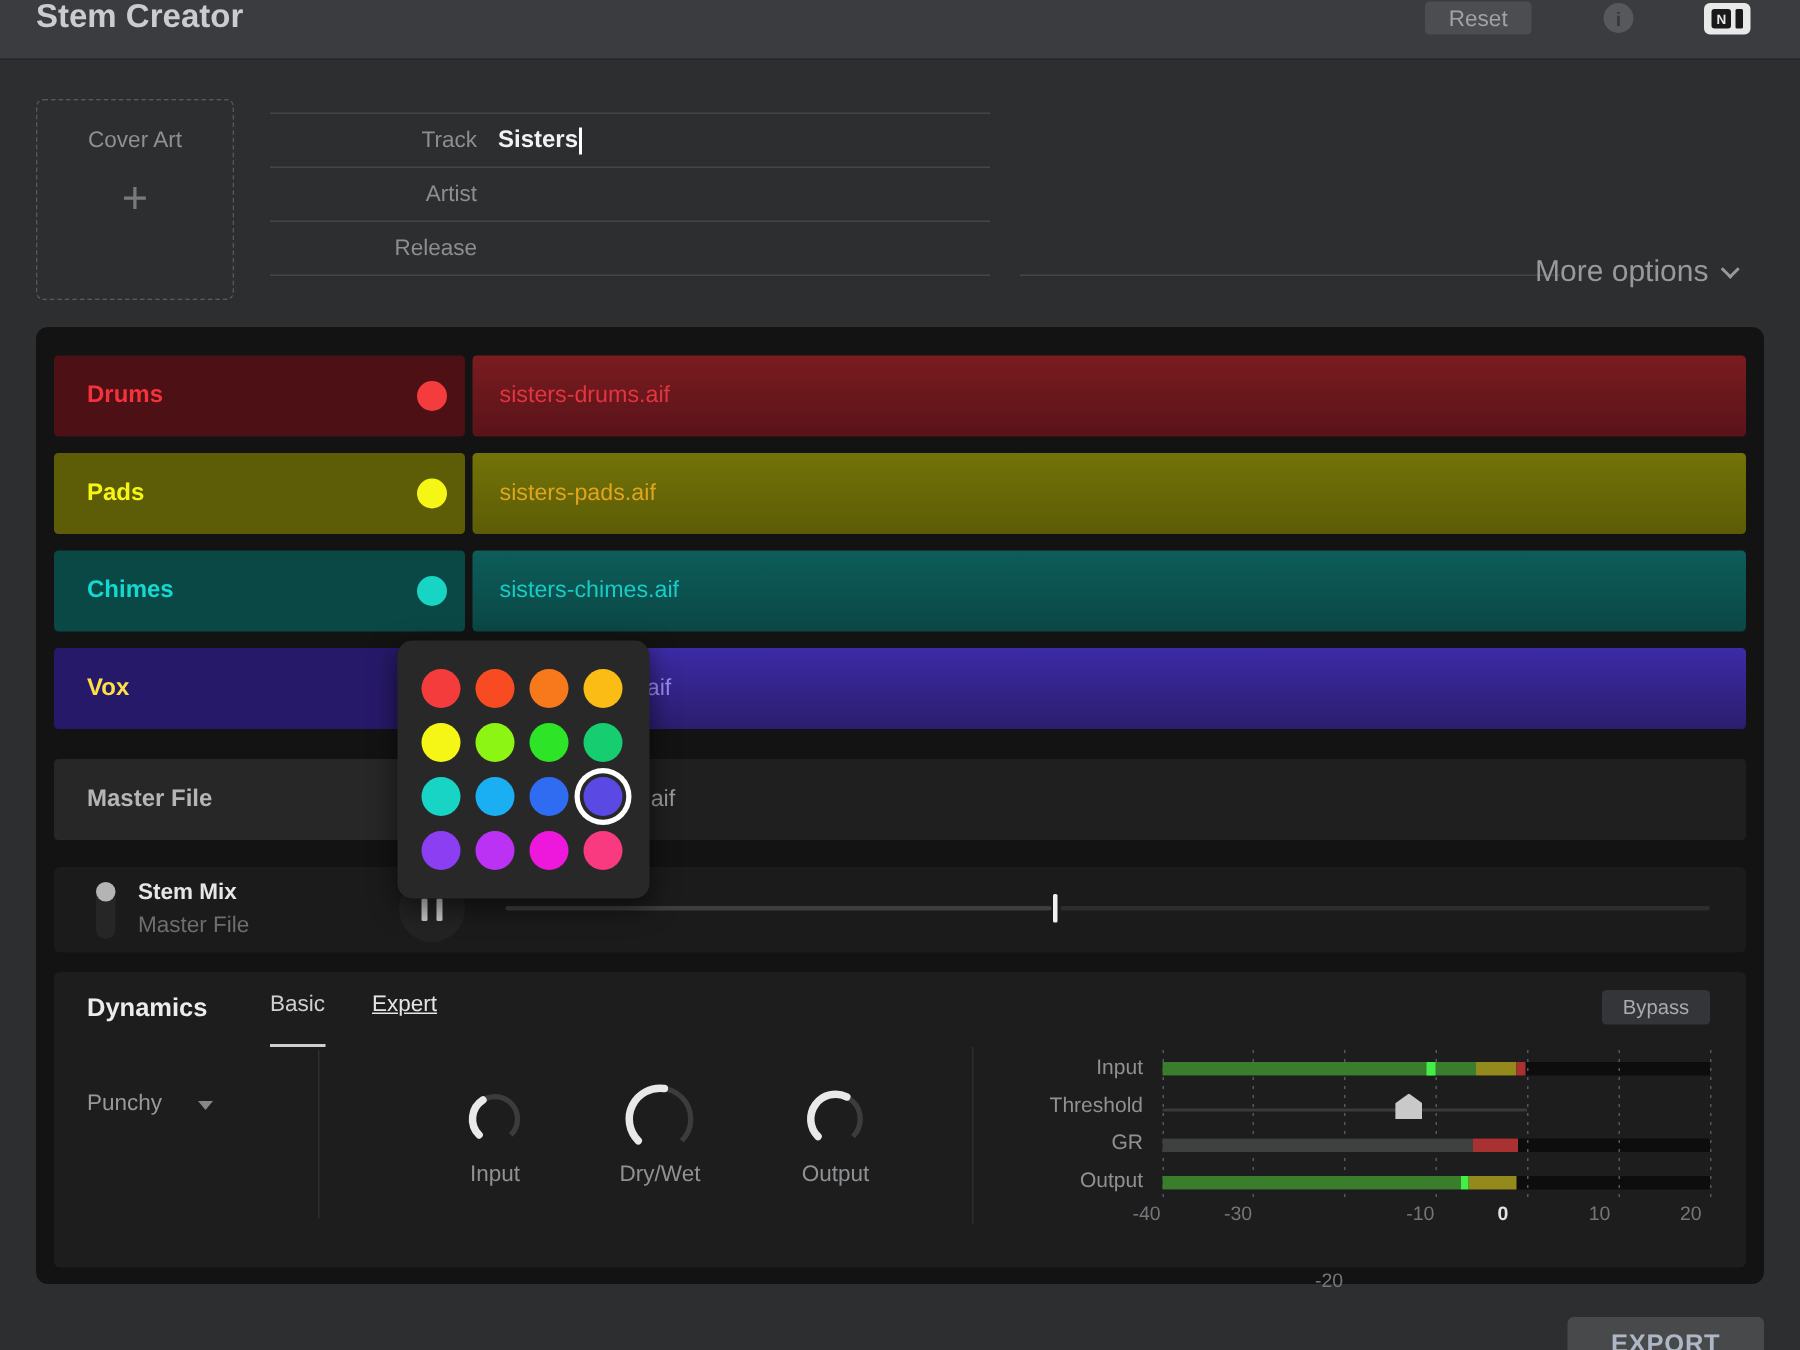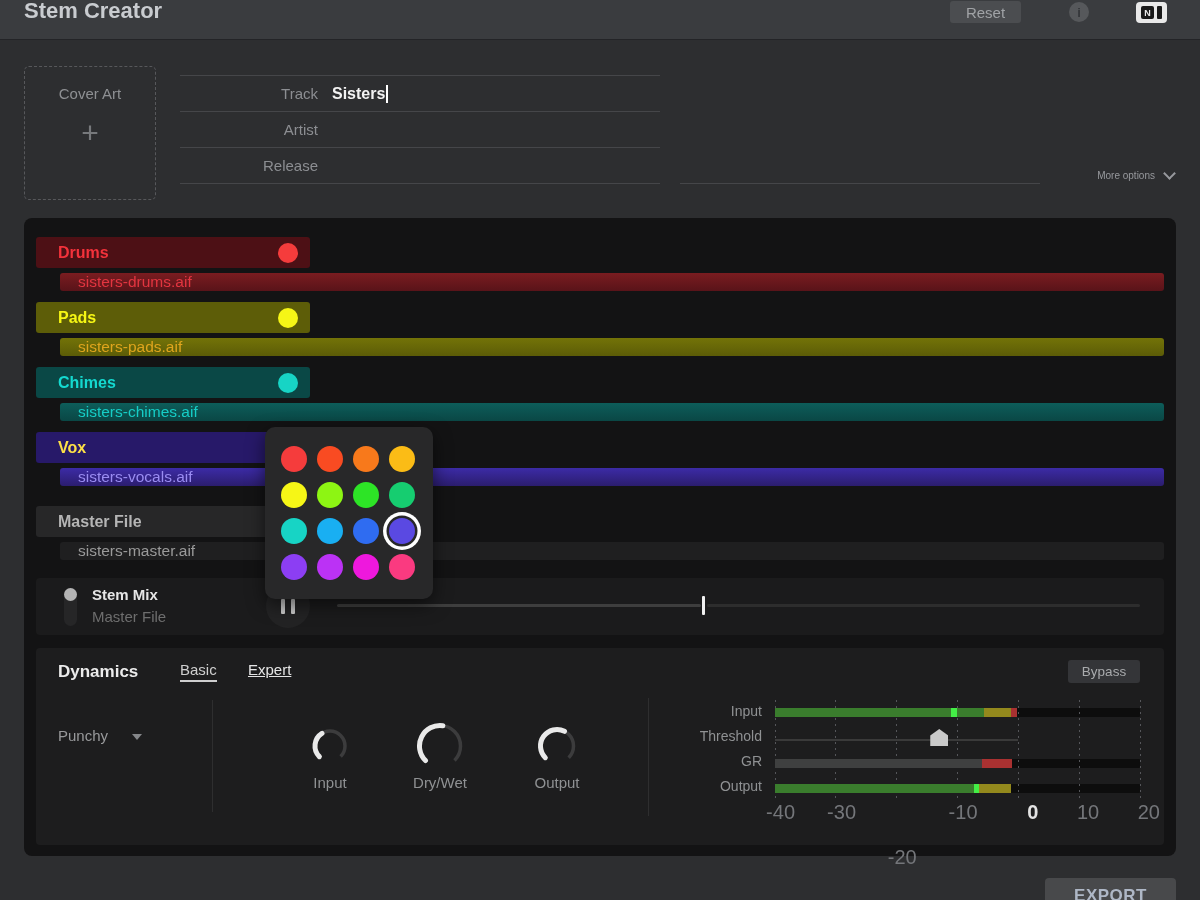--- a/index.html
+++ b/index.html
@@ -24,68 +24,68 @@
   .form-col.right{left:680px;width:484px;}
   .form-row{height:36px;display:flex;align-items:center;border-bottom:1px solid #454649;}
   .form-row.no-border{border-bottom:none;}
   .fld-label{color:#8c8e92;font-size:15px;text-align:right;}
   .form-col.left .fld-label{width:138px;}
   .form-col.right .fld-label{width:85px;}
   .fld-value{margin-left:14px;color:#f2f2f2;font-size:16px;font-weight:bold;}
   .text-cursor{display:inline-block;width:2px;height:18px;background:#ffffff;vertical-align:text-bottom;margin-left:1px;}
   .of-label{margin-left:83px;color:#8c8e92;font-size:15px;}
   .short-line{position:absolute;left:680px;top:183px;width:360px;height:1px;background:#454649;}
-  .more-options{position:absolute;right:26px;top:170px;display:flex;align-items:center;gap:10px;color:#97999d;font-size:10px;}
+  .more-options{position:absolute;right:42px;top:170px;display:flex;align-items:center;gap:10px;color:#97999d;font-size:20px;}
   .chev{width:9px;height:9px;border-right:2px solid #97999d;border-bottom:2px solid #97999d;transform:rotate(45deg);margin-top:-4px;}
 
   
   .panel{position:absolute;left:24px;top:218px;width:1152px;height:638px;background:#131314;border-radius:8px;}
   .stem-rows{position:absolute;left:12px;top:19px;width:1128px;height:341px;}
-  .stem-row{position:absolute;left:0;width:1128px;height:54px;display:flex;gap:5px;flex-direction:column;}
+  .stem-row{position:absolute;left:0;width:1128px;height:54px;display:flex;gap:5px;}
   .stem-name{width:274px;height:54px;border-radius:3px;display:flex;align-items:center;position:relative;}
   .stem-name-label{margin-left:22px;font-size:16px;font-weight:bold;}
   .stem-swatch{position:absolute;right:12px;width:20px;height:20px;border-radius:50%;}
-  .stem-file{flex:1;height:54px;border-radius:3px;display:flex;align-items:center;margin-left:24px;}
+  .stem-file{flex:1;height:54px;border-radius:3px;display:flex;align-items:center;}
   .stem-file-label{margin-left:18px;font-size:15.5px;}
 
   
   .transport{position:absolute;left:12px;top:360px;width:1128px;height:57px;background:#1b1b1c;border-radius:4px;}
   .mode-toggle{position:absolute;left:28px;top:10px;width:13px;height:38px;background:#262627;border-radius:7px;}
   .mode-dot{position:absolute;left:0;top:0;width:13px;height:13px;border-radius:50%;background:#b4b4b4;}
   .mode-top-label{position:absolute;left:56px;top:8px;font-size:15px;font-weight:bold;color:#e6e6e6;}
   .mode-bottom-label{position:absolute;left:56px;top:30px;font-size:15px;color:#6e6e6e;}
   .pause-btn{position:absolute;left:230px;top:6px;width:44px;height:44px;border-radius:50%;background:#232324;display:flex;align-items:center;justify-content:center;gap:6px;}
   .pause-bar{width:4px;height:15px;background:#c9c9c9;border-radius:1px;}
   .seek{position:absolute;left:301px;top:26px;width:803px;height:3px;}
   .seek-left{position:absolute;left:0;top:0;height:3px;background:#3e3e3e;border-radius:2px;}
   .seek-right{position:absolute;right:0;top:0;height:3px;background:#2d2d2d;border-radius:2px;}
   .playhead{position:absolute;top:-8px;width:3px;height:19px;background:#f0f0f0;border-radius:1px;}
 
   
   .dynamics{position:absolute;left:12px;top:430px;width:1128px;height:197px;background:#1d1d1e;border-radius:4px;}
   .dyn-title{position:absolute;left:22px;top:14px;font-size:17px;font-weight:bold;color:#ececec;}
   .tab{position:absolute;top:13px;font-size:15px;}
-  .tab.basic{left:144px;color:#cfcfcf;border-bottom:2px solid #cfcfcf;padding-bottom:2px;}
+  .tab.basic{left:144px;color:#cfcfcf;border-bottom:2px solid #cfcfcf;padding-bottom:18px;}
   .tab.expert{left:212px;color:#e5e5e5;text-decoration:underline;}
   .bypass-btn{position:absolute;left:1032px;top:12px;width:72px;height:23px;background:#343538;border-radius:3px;color:#a9abad;font-size:13.5px;display:flex;align-items:center;justify-content:center;}
   .vdiv{position:absolute;width:1px;background:#2e2e2f;}
   .preset{position:absolute;left:22px;top:79px;font-size:15px;color:#98999b;}
   .caret-down{position:absolute;left:96px;top:86px;width:0;height:0;border-left:5px solid transparent;border-right:5px solid transparent;border-top:6px solid #85878a;}
   .knob{position:absolute;top:74px;width:90px;text-align:center;}
   .knob svg{display:block;margin:0 auto;}
   .knob-label{margin-top:4px;font-size:15px;color:#8f9193;}
   .meter-label{position:absolute;left:566px;width:160px;text-align:right;font-size:14px;color:#8f9193;}
   .meter-area{position:absolute;left:703px;top:52px;width:401px;height:120px;}
   .m-inner{position:absolute;left:36px;top:0;width:365px;height:120px;}
   .dotcol{position:absolute;top:0;width:1px;height:98px;background-image:repeating-linear-gradient(to bottom,#55565a 0 2px,transparent 2px 6px);z-index:2;}
   .bar-bg{position:absolute;height:9px;background:#0d0d0d;z-index:1;border-radius:1px;}
   .bar-seg{position:absolute;height:9px;z-index:3;}
   .thr-track{position:absolute;height:2px;background:#3a3a3a;z-index:3;}
   .thr-handle{position:absolute;width:18px;height:17px;background:#c9c9c9;z-index:4;clip-path:polygon(50% 0,100% 38%,100% 100%,0 100%,0 38%);}
-  .scale-label{position:absolute;top:101px;width:40px;text-align:right;font-size:20px;color:#74767a;z-index:3;}
+  .scale-label{position:absolute;top:101px;width:40px;text-align:left;font-size:13px;color:#74767a;z-index:3;}
   .scale-label.zero{color:#e3e3e3;font-weight:bold;}
 
   
   .picker{position:absolute;left:265px;top:427px;width:168px;height:172px;background:#282829;border-radius:10px;box-shadow:0 6px 18px rgba(0,0,0,0.55);z-index:20;padding:19px 16px;display:grid;grid-template-columns:repeat(4,26px);grid-auto-rows:26px;column-gap:10px;row-gap:10px;}
   .swatch-dot{width:26px;height:26px;border-radius:50%;}
   .swatch-dot.selected{box-shadow:0 0 0 2.5px #282829,0 0 0 6px #ffffff;}
 
   
   .export-btn{position:absolute;left:1045px;top:878px;width:131px;height:36px;background:#48494b;border-radius:4px;color:#aeb7c6;font-size:17px;font-weight:bold;letter-spacing:0.5px;display:flex;align-items:center;justify-content:center;}
 </style>

